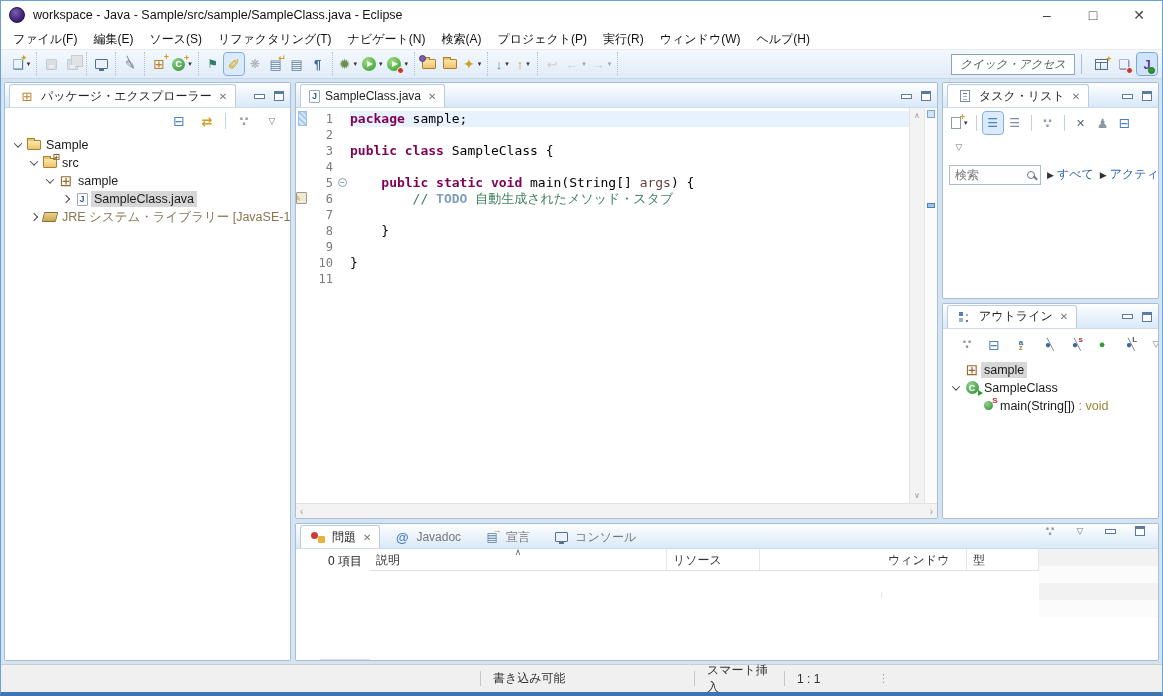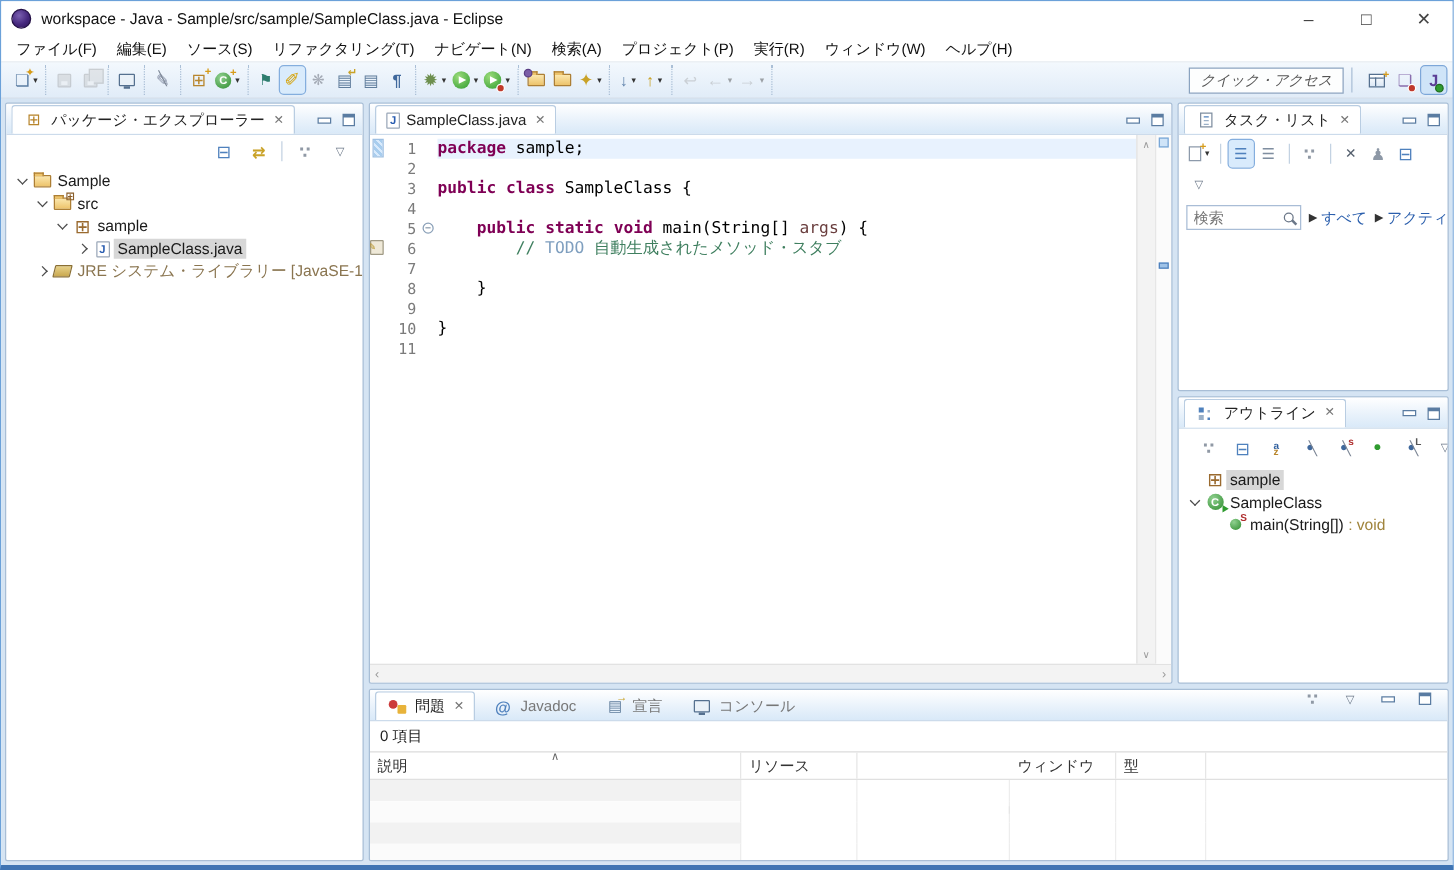--- a/index.html
+++ b/index.html
@@ -108,21 +108,21 @@
   .task-mark::after { content:'✎'; position:absolute; left:-2px; top:-3px; font-size:9px; color:#b8962e; }
   .lnum { width:26px; flex:none; text-align:right; color:#7b7b7b; font-size:12px; padding-right:2px; }
   .foldm { width:15px; flex:none; display:flex; justify-content:center; }
   .foldc { width:9px; height:9px; margin-top:3px; border:1px solid #8aa0b8; border-radius:50%; background:#fff; color:#5a7088;
            font-size:8px; line-height:7px; text-align:center; }
   .ccell { flex:1; white-space:pre; color:#000; }
   .ccell.cur { background:#e8f2fe; }
   .tok-kw { color:#7f0055; font-weight:bold; }
   .tok-pl { color:#000;text-align:center; }
   .tok-cmt { color:#3f7f5f; }
-  .tok-task { color:#7f9fbf; font-weight:normal; }
+  .tok-task { color:#7f9fbf; font-weight:bold; }
   .tok-param { color:#6a3e3e; }
   .vscroll { width:15px; flex:none; background:#f3f3f3; border-left:1px solid #e2e2e2; display:flex; flex-direction:column;
              align-items:center; justify-content:space-between; color:#9a9a9a; font-size:8px; padding:3px 0; }
   .overview { width:13px; flex:none; border-left:1px solid #e6e6e6; position:relative; background:#fbfbfb; }
   .ov-head { position:absolute; top:2px; left:2px; width:8px; height:8px; border:1px solid #7aa7d6; background:#cfe4f8; }
   .ov-marker { position:absolute; left:2px; top:24%; width:8px; height:5px; background:#9fc3e8; border:1px solid #4f81bd; }
   .hscroll { height:15px; flex:none; background:#f3f3f3; border-top:1px solid #e2e2e2; display:flex; align-items:center;
              justify-content:space-between; color:#9a9a9a; font-size:10px; padding:0 4px; }
 
   
@@ -134,21 +134,21 @@
              font-family:"Liberation Sans","DejaVu Sans",sans-serif; }
   .searchwrap { position:relative; display:inline-flex; align-items:center; }
   .searchwrap .mag { position:absolute; right:6px; }
   .tfilter { display:inline-flex; align-items:center; gap:3px; font-size:12px; color:#2b5fad; white-space:nowrap; }
   .tfilter .arr { color:#333; font-size:9px; }
 
   
   .otools { display:flex; align-items:center; gap:7px; padding:5px 8px 3px 14px; flex:none; }
 
   
-  .pbody { display:flex; flex-direction:column; flex:1; min-height:0; }
+  .pbody { display:flex; flex-direction:row; flex:1; min-height:0;padding-left:24px; }
   .pcount { font-size:12px; color:#222; padding:4px 8px 3px; border-bottom:1px solid #dcdcdc; flex:none; }
   .phead { display:flex; height:22px; border-bottom:1px solid #e0e0e0; font-size:12px; color:#333; flex:none; }
   .pcol { border-right:1px solid #e6e6e6; padding:3px 6px; position:relative; flex:none; white-space:nowrap; overflow:hidden; }
   .pcol .sort { position:absolute; top:-2px; left:50%; transform:translateX(-50%); font-size:9px; color:#666; }
   .prow { height:17px; display:flex; flex:none; }
   .pcell { border-right:1px solid #ededed; flex:none; height:100%; }
   .prow.odd .pcell.first { background:#f2f2f2; }
   .prow.even .pcell.first { background:#fbfbfb; }
   .ptabs-btns { margin-left:auto; display:flex; gap:10px; align-items:center; padding:0 8px 6px 0; }
 
@@ -775,13 +775,23 @@
                 <div class="pcell" style="width: 122px;"></div>
                 <div class="pcell" style="width: 85px;"></div>
                 <div class="pcell" style="width: 72px;"></div>
               </div>
             </div>
         </div>
       </div>
     </div>
   </div>
 
+  <div class="statusbar">
+    <span class="ssp"></span>
+    <span class="ssep"></span>
+    <span class="sitem w1">書き込み可能</span>
+    <span class="ssep"></span>
+    <span class="sitem w2">スマート挿入</span>
+    <span class="ssep"></span>
+    <span class="sitem w3">1 : 1</span>
+    <span class="sdots">⋮</span>
+  </div>
 </div>
 
 </body></html>

